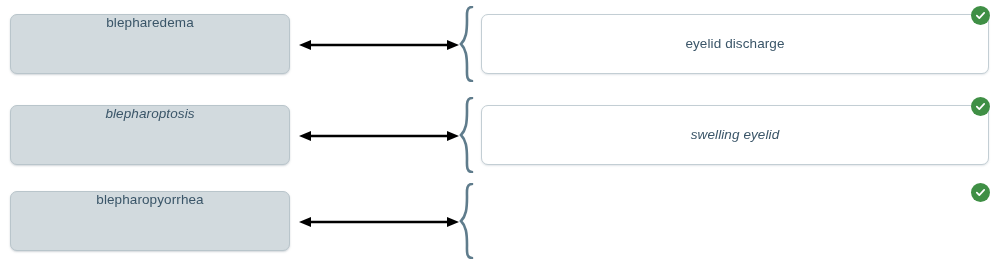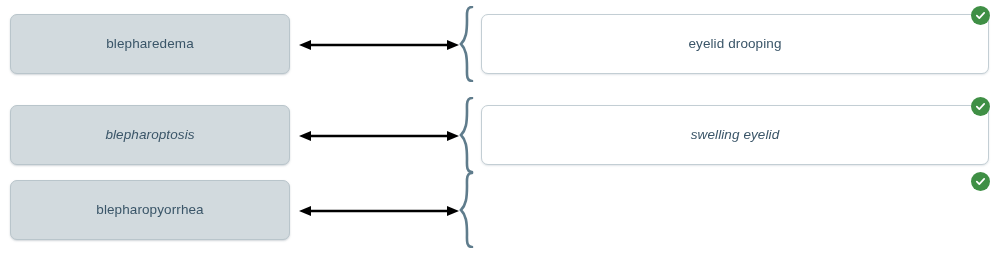--- a/index.html
+++ b/index.html
@@ -23,34 +23,34 @@
     position: absolute;
     left: 0;
     width: 1000px;
     height: 76px;
     display: flex;
     align-items: center;
   }
 
   .match-row.row-0 { top: 6px; }
   .match-row.row-1 { top: 97px; font-style: italic; }
-  .match-row.row-2 { top: 172px; }
+  .match-row.row-2 { top: 183px; }
 
   
   .term-card {
     position: absolute;
     left: 10px;
     top: 8px;
     width: 280px;
     height: 60px;
     background: #d2dade;
     border: 1px solid #b9c5cb;
     border-radius: 7px;
     display: flex;
-    align-items: center;
+    align-items: flex-start;
     justify-content: center;
     box-shadow: 0 1px 2px rgba(120,135,145,0.35);
   }
 
   .term-label {
     font-size: 13.5px;
     color: #3a5568;
     letter-spacing: 0.1px;
     text-align: center;
     line-height: 1.2;
@@ -129,21 +129,21 @@
       <line x1="9" y1="6" x2="151" y2="6" stroke="#000000" stroke-width="2.6"></line>
       <polygon points="0,6 12,1 12,11" fill="#000000"></polygon>
       <polygon points="160,6 148,1 148,11" fill="#000000"></polygon>
     </svg>
 
     <svg class="brace" viewBox="0 0 18 76" xmlns="http://www.w3.org/2000/svg">
       <path d="M13 1 C7 1 8 8 8 14 C8 26 7 33 2 38 C7 43 8 50 8 62 C8 68 7 75 13 75" fill="none" stroke="#5f7c8c" stroke-width="2.6" stroke-linecap="round"></path>
     </svg>
 
     <div class="definition-card">
-      <span class="definition-label">eyelid drooping</span>
+      <span class="definition-label">eyelid discharge</span>
     </div>
 
     <div class="correct-badge">
       <svg width="11" height="11" viewBox="0 0 12 12" xmlns="http://www.w3.org/2000/svg">
         <path d="M2 6.2 L4.7 8.8 L10 3.2" fill="none" stroke="#ffffff" stroke-width="1.9" stroke-linecap="round" stroke-linejoin="round"></path>
       </svg>
     </div>
   </div>
 
   <div class="match-row row-1">

